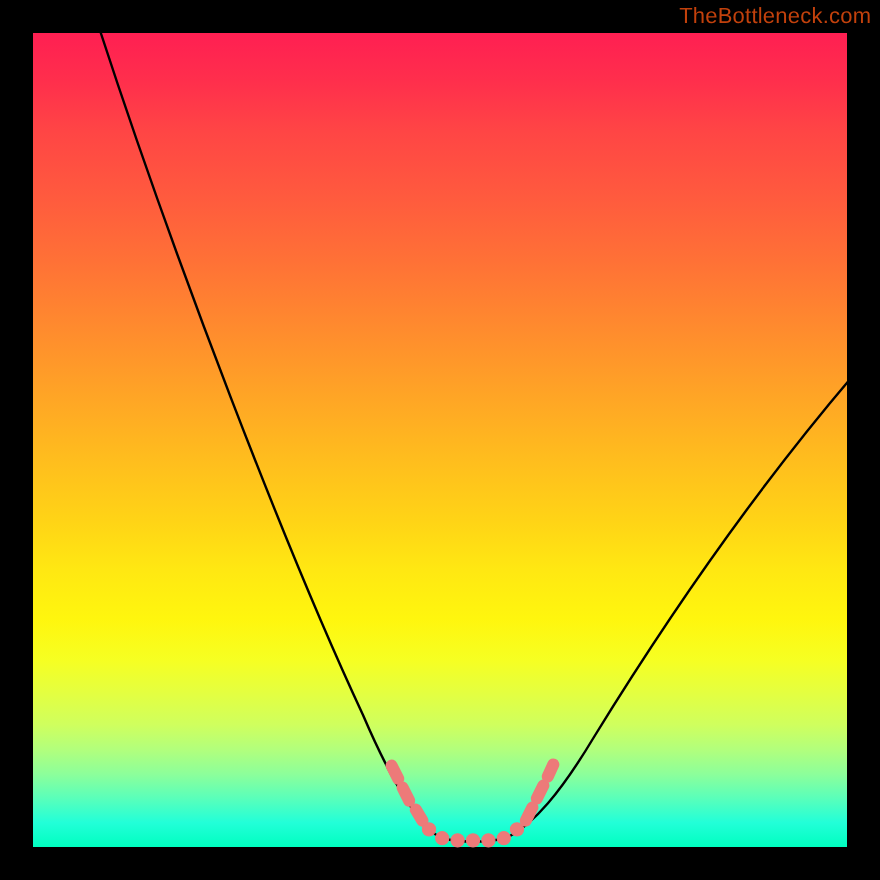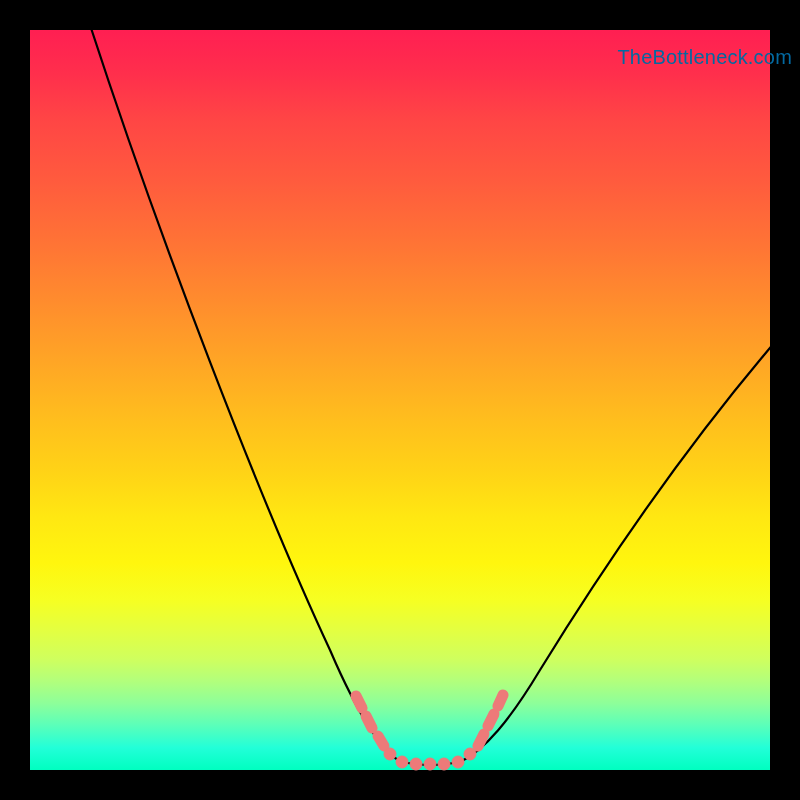--- a/index.html
+++ b/index.html
@@ -46,26 +46,25 @@
       #8dff9a 91%,
       #5affba 94%,
       #22ffd8 97%,
       #00ffc0 100%
     );
   }
   .watermark {
     position: absolute;
     top: 4px;
     right: 8px;
-    color: #0369a1;
+    color: #c2410c;
     font-size: 20px;
     font-weight: 500;
     letter-spacing: 0.2px;
     user-select: none;
-    margin-top: 42px;
   }
   svg.overlay {
     position: absolute;
     left: 30px;
     top: 30px;
     width: 740px;
     height: 740px;
     overflow: visible;
   }
   .curve-left, .curve-right {

